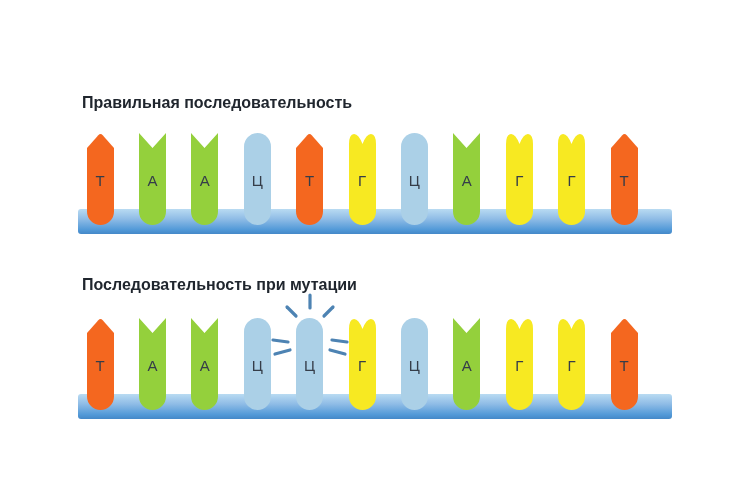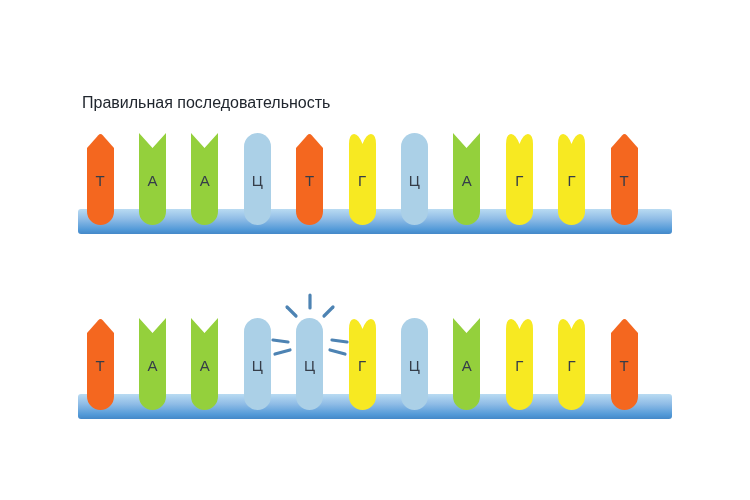--- a/index.html
+++ b/index.html
@@ -11,21 +11,21 @@
     font-family:"Liberation Sans","DejaVu Sans",sans-serif;
   }
   .title{
     position:absolute;top:26px;left:0;width:750px;
     text-align:center;
     font-size:22px;font-weight:700;color:#25272e;
     letter-spacing:0.2px;
   }
   .section-label{
     position:absolute;left:82px;
-    font-size:16px;font-weight:400;color:#20262e;
+    font-size:16px;font-weight:700;color:#20262e;
   }
   .label-0{top:94px;}
   .label-1{top:276px;}
   .row{
     position:absolute;left:78px;width:594px;height:120px;
   }
   .row-0{top:133px;}
   .row-1{top:318px;}
   .bar{
     position:absolute;left:0;top:76px;width:594px;height:25px;
@@ -117,20 +117,21 @@
         <span class="letter" style="color: rgb(53, 61, 73);">Г</span>
       </div>
       <div class="nucleotide" style="left: 532.5px;">
         <svg class="base" width="27" height="92" viewBox="0 0 27 92">
           <path d="M0 15 L11.3 2.2 Q13.5 0 15.7 2.2 L27 15 L27 78.5 A13.5 13.5 0 0 1 0 78.5 Z" fill="#f4671f"></path>
         </svg>
         <span class="letter" style="color: rgb(53, 61, 73);">Т</span>
       </div>
     </div>
 
+  <div class="section-label label-1">Последовательность при мутации</div>
   <div class="row row-1">
     <div class="bar"></div>
   <div class="nucleotide" style="left: 8.5px;">
         <svg class="base" width="27" height="92" viewBox="0 0 27 92">
           <path d="M0 15 L11.3 2.2 Q13.5 0 15.7 2.2 L27 15 L27 78.5 A13.5 13.5 0 0 1 0 78.5 Z" fill="#f4671f"></path>
         </svg>
         <span class="letter" style="color: rgb(53, 61, 73);">Т</span>
       </div>
       <div class="nucleotide" style="left: 60.9px;">
         <svg class="base" width="27" height="92" viewBox="0 0 27 92">

